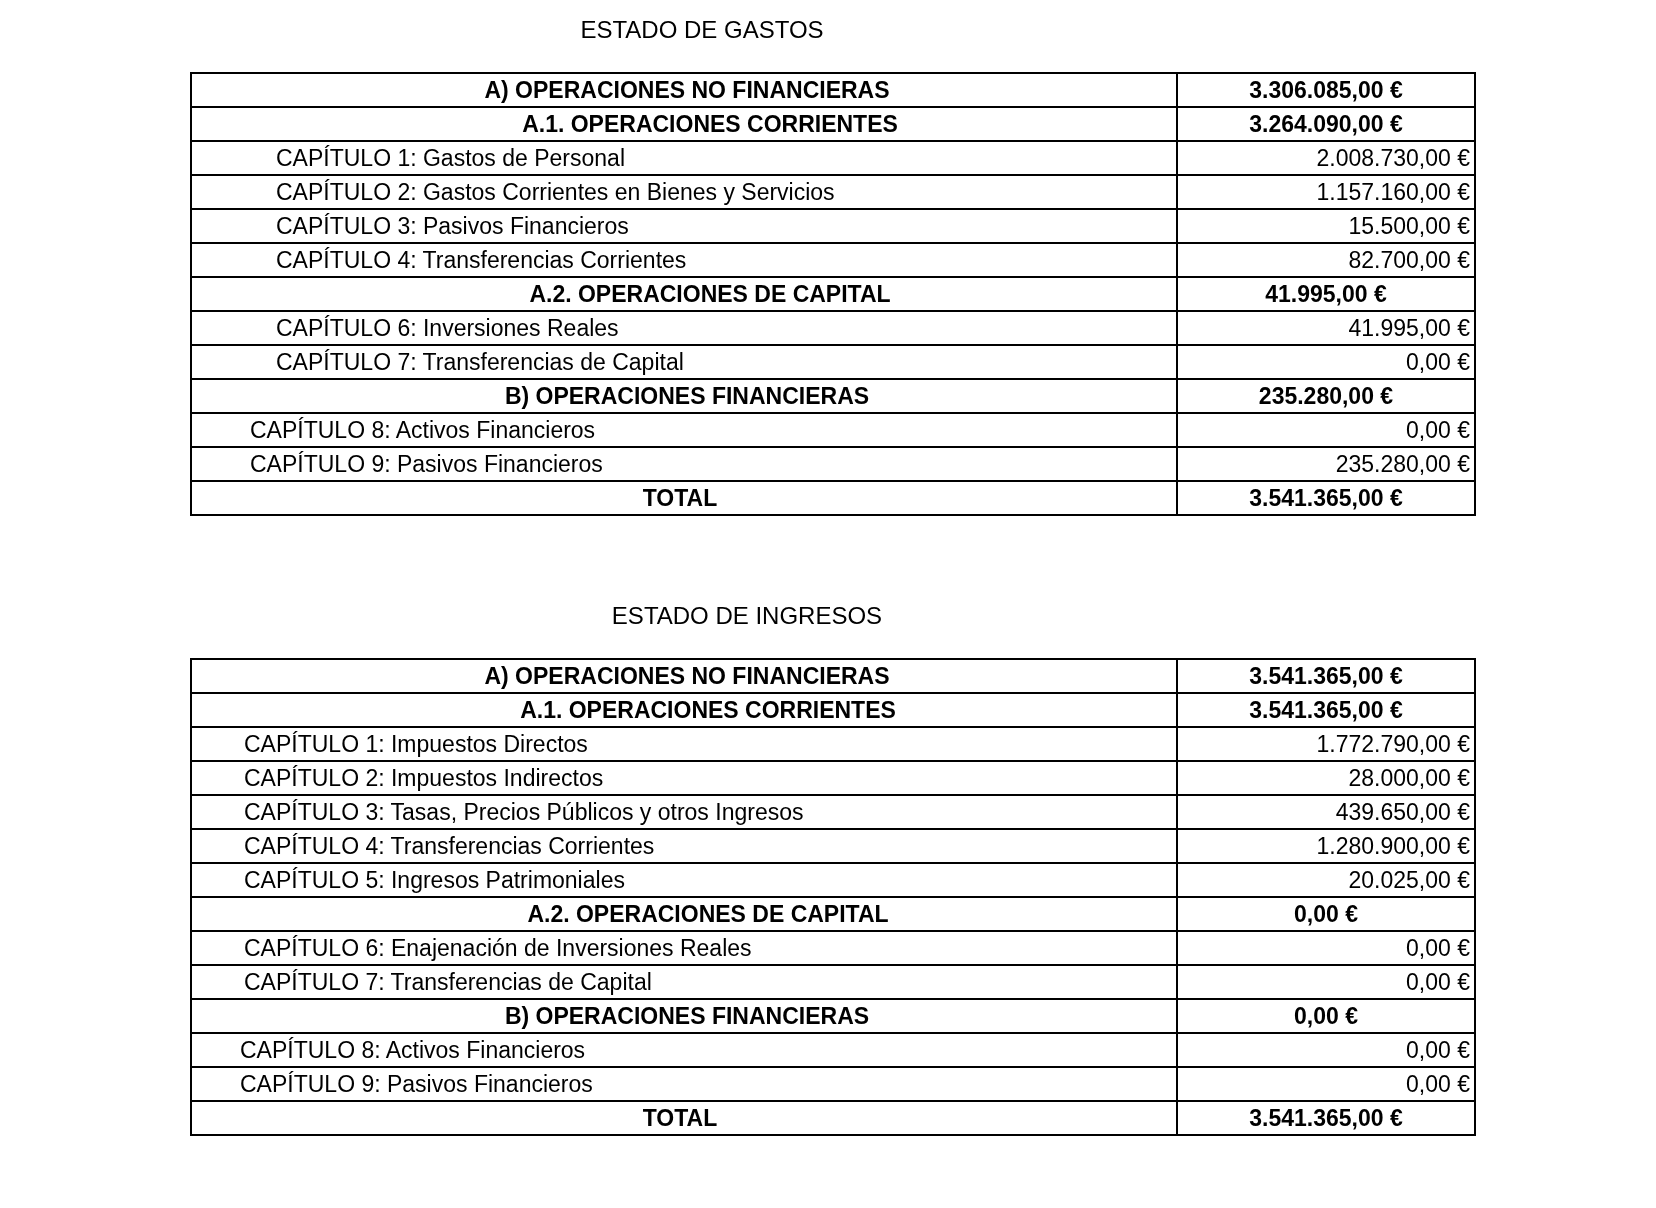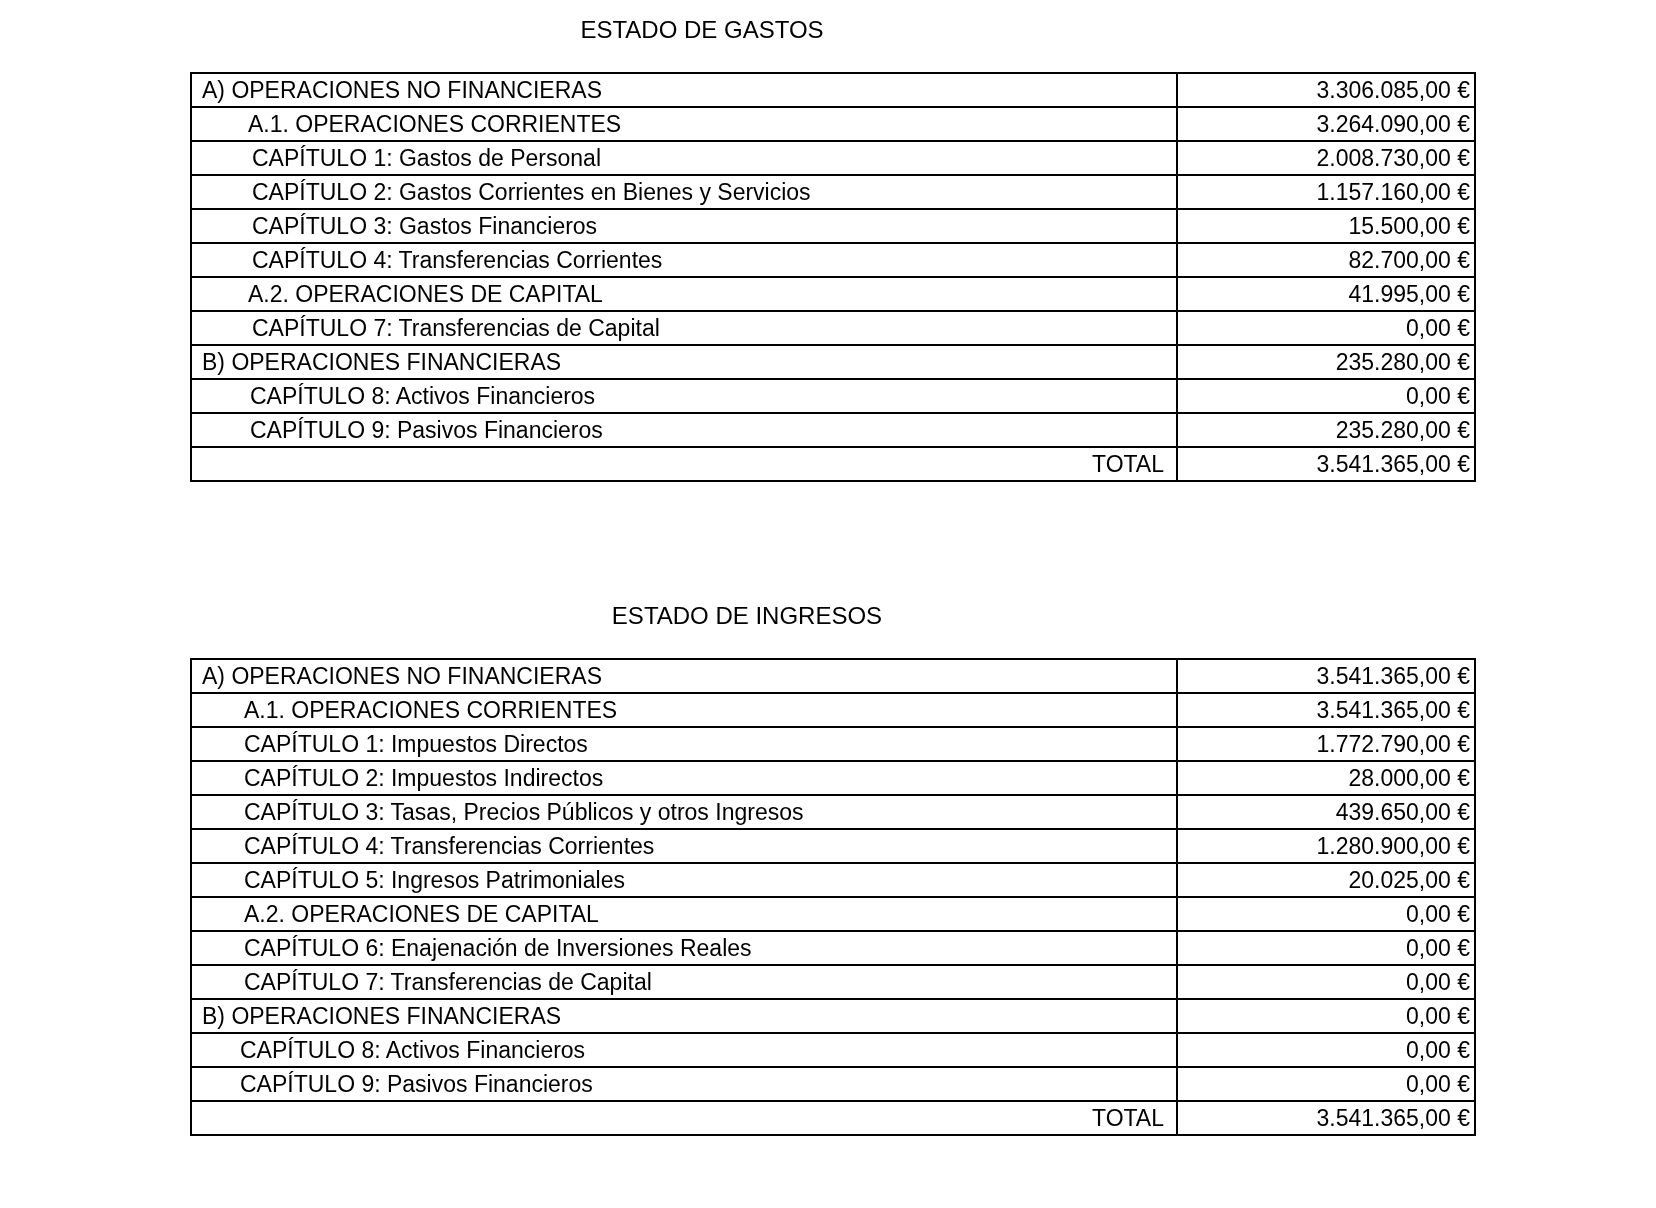--- a/index.html
+++ b/index.html
@@ -2,24 +2,24 @@
 <html><head>
 <meta charset="utf-8">
 <style>
   html, body { margin:0; padding:0; background:#ffffff; }
   body { width:1656px; height:1208px; position:relative; font-family:"Liberation Sans", sans-serif; color:#000; }
   .title { position:absolute; left:0; width:1404px; text-align:center; font-size:24px; }
   table { position:absolute; left:190px; width:1286px; border-collapse:collapse; table-layout:fixed; }
   td { border:2px solid #000; font-size:23px; height:32px; padding:0 4px; white-space:nowrap; overflow:hidden; }
   td.label { width:970px; }
   td.val { text-align:right; }
-  tr.bold td { font-weight:normal; }
+  tr.bold td { font-weight:bold;text-align:center; }
   td.l0 { padding-left:10px; }
   td.l1 { padding-left:56px; }
-  td.l2 { padding-left:60px; }
+  td.l2 { padding-left:84px; }
   td.l1b { padding-left:58px; }
   td.l1c { padding-left:52px; }
   td.l1d { padding-left:48px; }
   td.total { text-align:right; padding-right:12px; font-weight:bold;border-radius:8px; }
 </style>
 </head>
 <body>
 
 <div class="title" style="top:16px;">ESTADO DE GASTOS</div>
 
@@ -35,29 +35,33 @@
       </tr>
   <tr>
         <td class="label l2">CAPÍTULO 1: Gastos de Personal</td>
         <td class="val">2.008.730,00 €</td>
       </tr>
   <tr>
         <td class="label l2">CAPÍTULO 2: Gastos Corrientes en Bienes y Servicios</td>
         <td class="val">1.157.160,00 €</td>
       </tr>
   <tr>
-        <td class="label l2">CAPÍTULO 3: Gastos Financieros</td>
+        <td class="label l2">CAPÍTULO 3: Pasivos Financieros</td>
         <td class="val">15.500,00 €</td>
       </tr>
   <tr>
         <td class="label l2">CAPÍTULO 4: Transferencias Corrientes</td>
         <td class="val">82.700,00 €</td>
       </tr>
   <tr class="bold">
         <td class="label l1">A.2. OPERACIONES DE CAPITAL</td>
+        <td class="val">41.995,00 €</td>
+      </tr>
+  <tr>
+        <td class="label l2">CAPÍTULO 6: Inversiones Reales</td>
         <td class="val">41.995,00 €</td>
       </tr>
   <tr>
         <td class="label l2">CAPÍTULO 7: Transferencias de Capital</td>
         <td class="val">0,00 €</td>
       </tr>
   <tr class="bold">
         <td class="label l0">B)  OPERACIONES FINANCIERAS</td>
         <td class="val">235.280,00 €</td>
       </tr>

